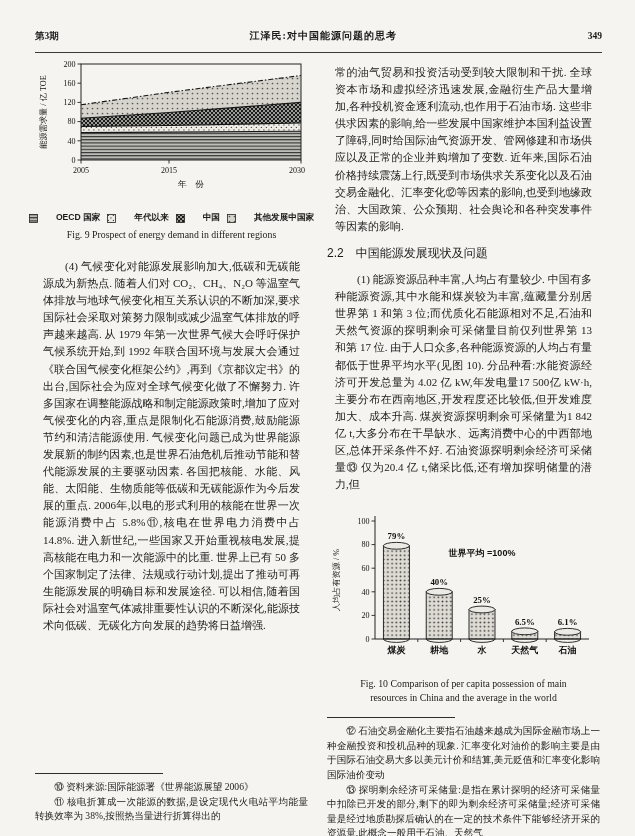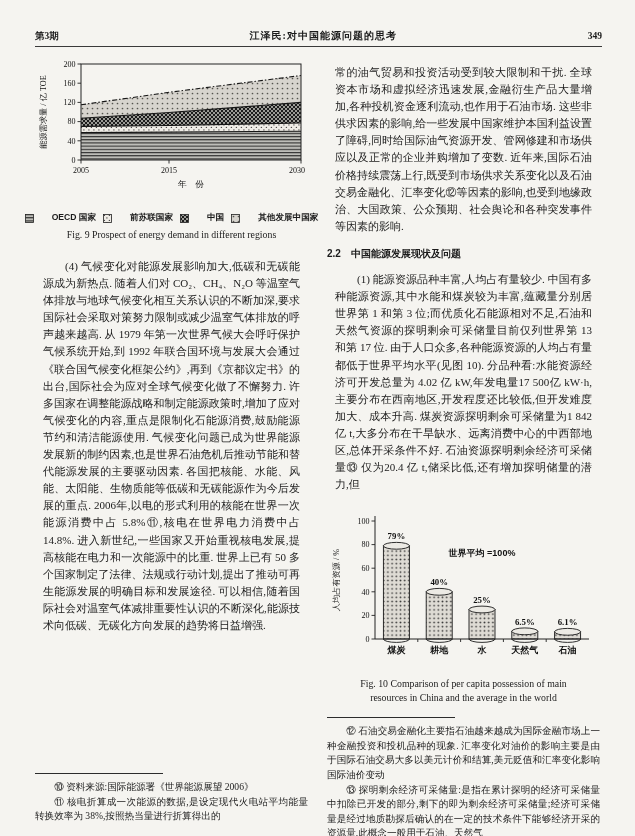--- a/index.html
+++ b/index.html
@@ -6,38 +6,38 @@
   body{
     width:635px;height:836px;position:relative;overflow:hidden;
     background:#f5f4f0;color:#1b1b1b;
     font-family:"Liberation Serif", serif;
   }
   
   .pg-header{
     position:absolute;left:35px;right:33px;top:26px;height:20px;
     display:flex;align-items:center;justify-content:space-between;
     font-size:9.5px;font-weight:bold;
-    border-bottom:1px solid #3a3a3a;
+    border-bottom:1px solid #3a3a3a;padding-bottom:6px;
   }
   .pg-header .hd-center{font-size:10px;letter-spacing:1px;}
   
   .col{
     position:absolute;top:56px;bottom:12px;width:273px;
     display:flex;flex-direction:column;
   }
   .col-left{left:35px;}
   .col-right{left:327px;}
   
   .para{
     font-size:11px;line-height:17.1px;text-align:justify;
     margin:8px;text-indent:2em;
   }
   .para.no-indent{text-indent:0;}
   .sec-heading{
-    font-size:10px;font-weight:bold;line-height:17.1px;margin:2px 0 1px 0;
+    font-size:12px;font-weight:normal;line-height:17.1px;margin:2px 0 1px 0;
     font-family:"Liberation Sans", sans-serif;
   }
   
   .figblock{margin:0 0 8px 0;}
   .chart-mount{display:block;}
   .legend-row{
     display:flex;justify-content:center;gap:7px;align-items:center;
     font-size:8.6px;font-weight:bold;margin-top:2px;
     font-family:"Liberation Sans", sans-serif;white-space:nowrap;
   }
@@ -139,21 +139,21 @@
       <svg width="9" height="9">
             <defs>
               <pattern id="f9l1" width="5" height="5" patternUnits="userSpaceOnUse">
       <rect width="5" height="5" fill="#efece6"></rect>
                 <circle cx="1.4" cy="1.4" r="0.7" fill="#4a4a4a"></circle>
                 <circle cx="3.9" cy="3.9" r="0.7" fill="#4a4a4a"></circle>
               </pattern>
             </defs>
       <rect x="0.5" y="0.5" width="8" height="8" fill="url(#f9l1)" stroke="#222" stroke-width="0.8"></rect>
           </svg>
-      <span>前苏联国家</span>
+      <span>年代以来</span>
         </span>
         <span class="legend-item">
       <svg width="9" height="9">
             <defs>
               <pattern id="f9l2" width="4" height="4" patternUnits="userSpaceOnUse">
       <rect width="4" height="4" fill="#9b9b96"></rect>
                 <rect width="2" height="2" fill="#1c1c1c"></rect>
                 <rect x="2" y="2" width="2" height="2" fill="#1c1c1c"></rect>
               </pattern>
             </defs>

